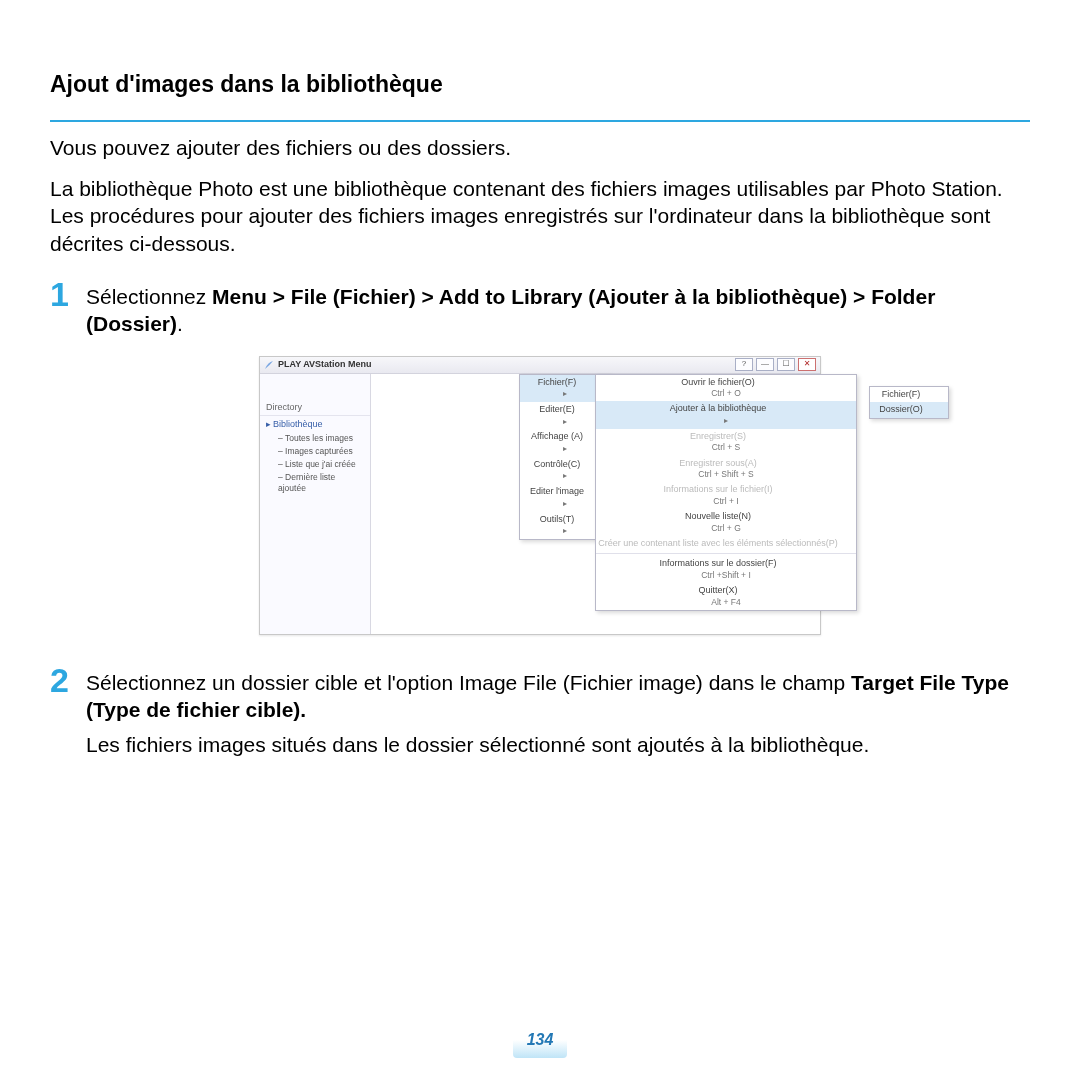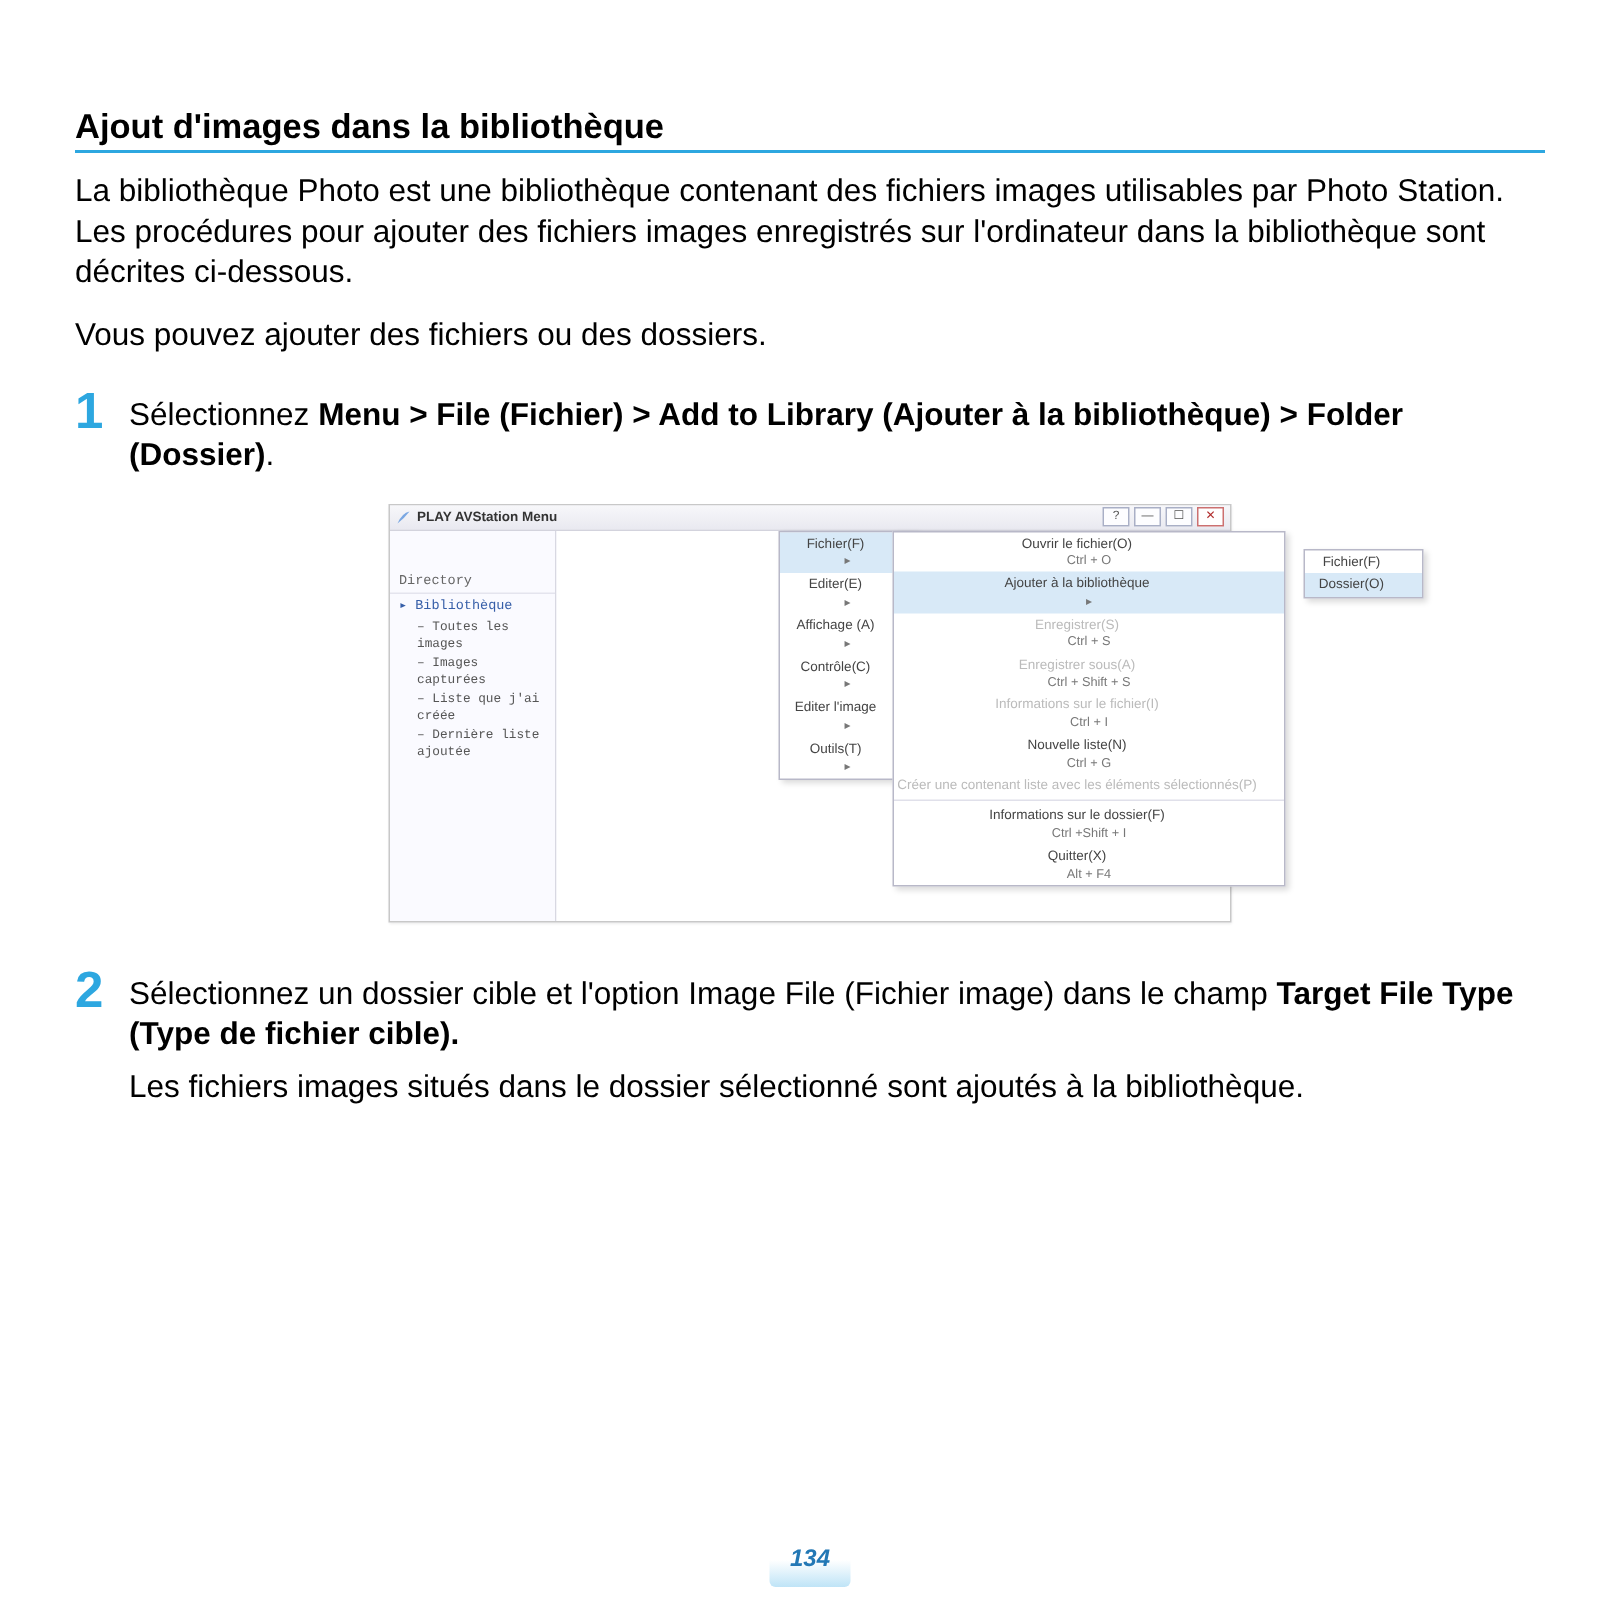--- a/index.html
+++ b/index.html
@@ -17,21 +17,21 @@
     padding: 70px 50px 20px 50px;
     box-sizing: border-box;
     width: 1080px;
     height: 1080px;
     position: relative;
   }
   h2.section-title {
     font-size: 23px;
     font-weight: bold;
     margin: 0 0 5px 0;
-    padding-bottom: 0;
+    padding-bottom: 20px;
     border-bottom: 2px solid #2da7e0;
   }
   p.body {
     margin: 12px 0 14px 0;
   }
   .step {
     display: flex;
     align-items: flex-start;
     margin-top: 20px;
   }
@@ -123,21 +123,20 @@
 
   .app-body {
     display: flex;
     height: 260px;
   }
   .app-sidebar {
     width: 110px;
     border-right: 1px solid #d8d8e2;
     background: #fafaff;
     padding-top: 8px;
-    font-family: Liberation Mono, monospace;
   }
   .sb-sec {
     font-size: 9px;
     color: #666;
     padding: 2px 6px;
     border-bottom: 1px solid #e4e4ee;
     margin-bottom: 2px;
   }
   .sb-node { font-size: 9px; color: #365ea8; padding: 1px 6px;}
   .sb-child { font-size: 8.5px; color: #555; padding: 1px 6px 1px 18px;}
@@ -170,22 +169,22 @@
   .menu2 { left: 224px; top: 0px; width: 260px;}
   .menu3 { left: 498px; top: 12px; width: 78px;}
 </style>
 </head>
 <body>
 
 <div class="page">
 
   <h2 class="section-title">Ajout d'images dans la bibliothèque</h2>
 
+  <p class="body">Vous pouvez ajouter des fichiers ou des dossiers.</p>
   <p class="body">La bibliothèque Photo est une bibliothèque contenant des fichiers images utilisables par Photo Station. Les procédures pour ajouter des fichiers images enregistrés sur l'ordinateur dans la bibliothèque sont décrites ci-dessous.</p>
-  <p class="body">Vous pouvez ajouter des fichiers ou des dossiers.</p>
 
   <div class="step">
     <div class="step-num">1</div>
     <div class="step-text">
       <span>Sélectionnez </span><b>Menu &gt; File (Fichier) &gt; Add to Library (Ajouter à la bibliothèque) &gt; Folder (Dossier)</b><span>.</span>
     </div>
   </div>
 
   <div class="app-shot">
     <div class="app-titlebar">

